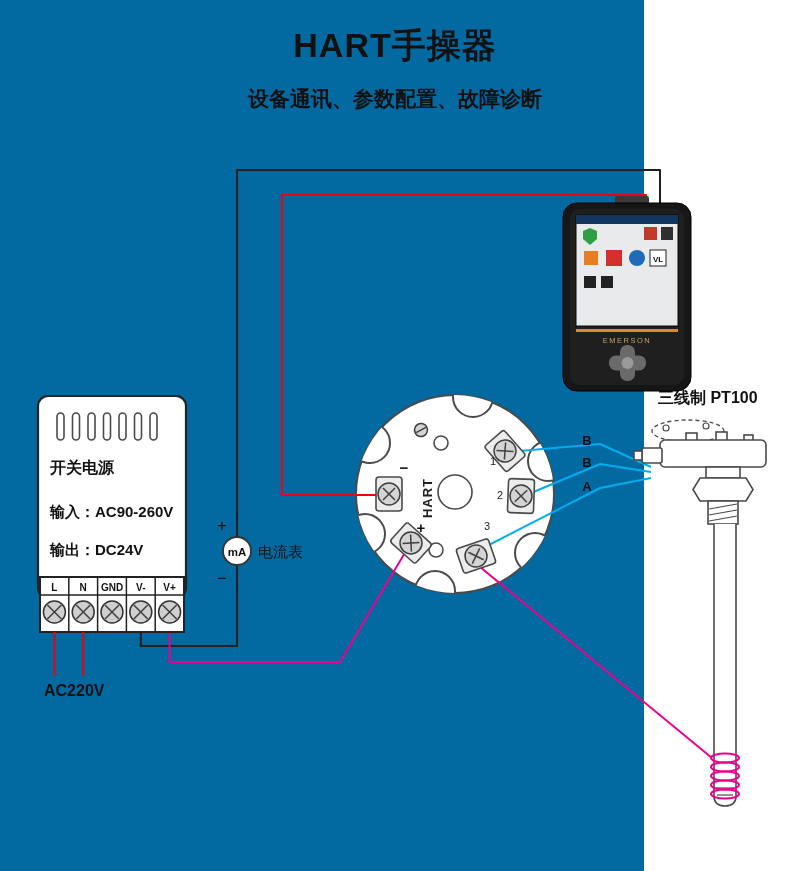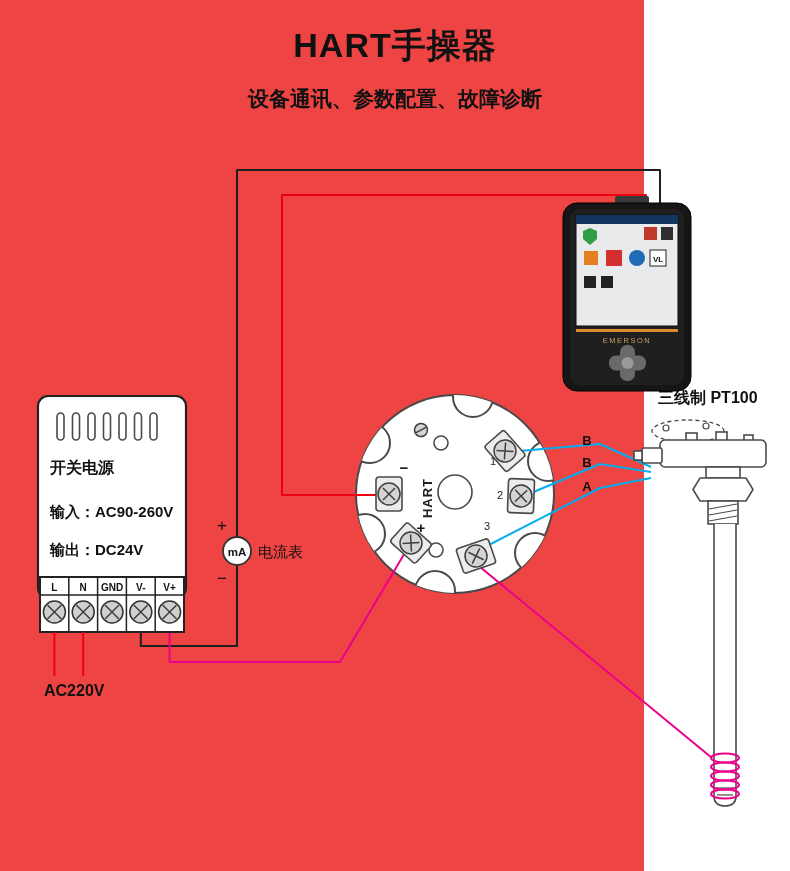--- a/index.html
+++ b/index.html
@@ -1,16 +1,16 @@
 <!DOCTYPE html>
 <html><head>
 <meta charset="utf-8">
 <style>
   html,body{margin:0;padding:0;background:#ffffff;}
-  .stage{width:644px;height:871px;position:relative;background:#ef4444;}
+  .stage{width:644px;height:871px;position:relative;background:#0369a1;}
   svg text{font-family:"Liberation Sans","DejaVu Sans",sans-serif;fill:#111;}
   .t-title{font-size:34px;font-weight:600;letter-spacing:1px;}
   .t-subtitle{font-size:21px;font-weight:700;}
   .t-label{font-size:15px;font-weight:700;}
   .t-small{font-size:10px;font-weight:700;}
   .t-caption{font-size:15px;}
   .t-tnum{font-size:11px;fill:#222;}
   .ln{fill:#fff;stroke:#4a4a4a;stroke-width:1.6;}
   .lnthin{fill:none;stroke:#4a4a4a;stroke-width:1.2;}
   .dash{fill:none;stroke:#4a4a4a;stroke-width:1.3;stroke-dasharray:4 3;}

